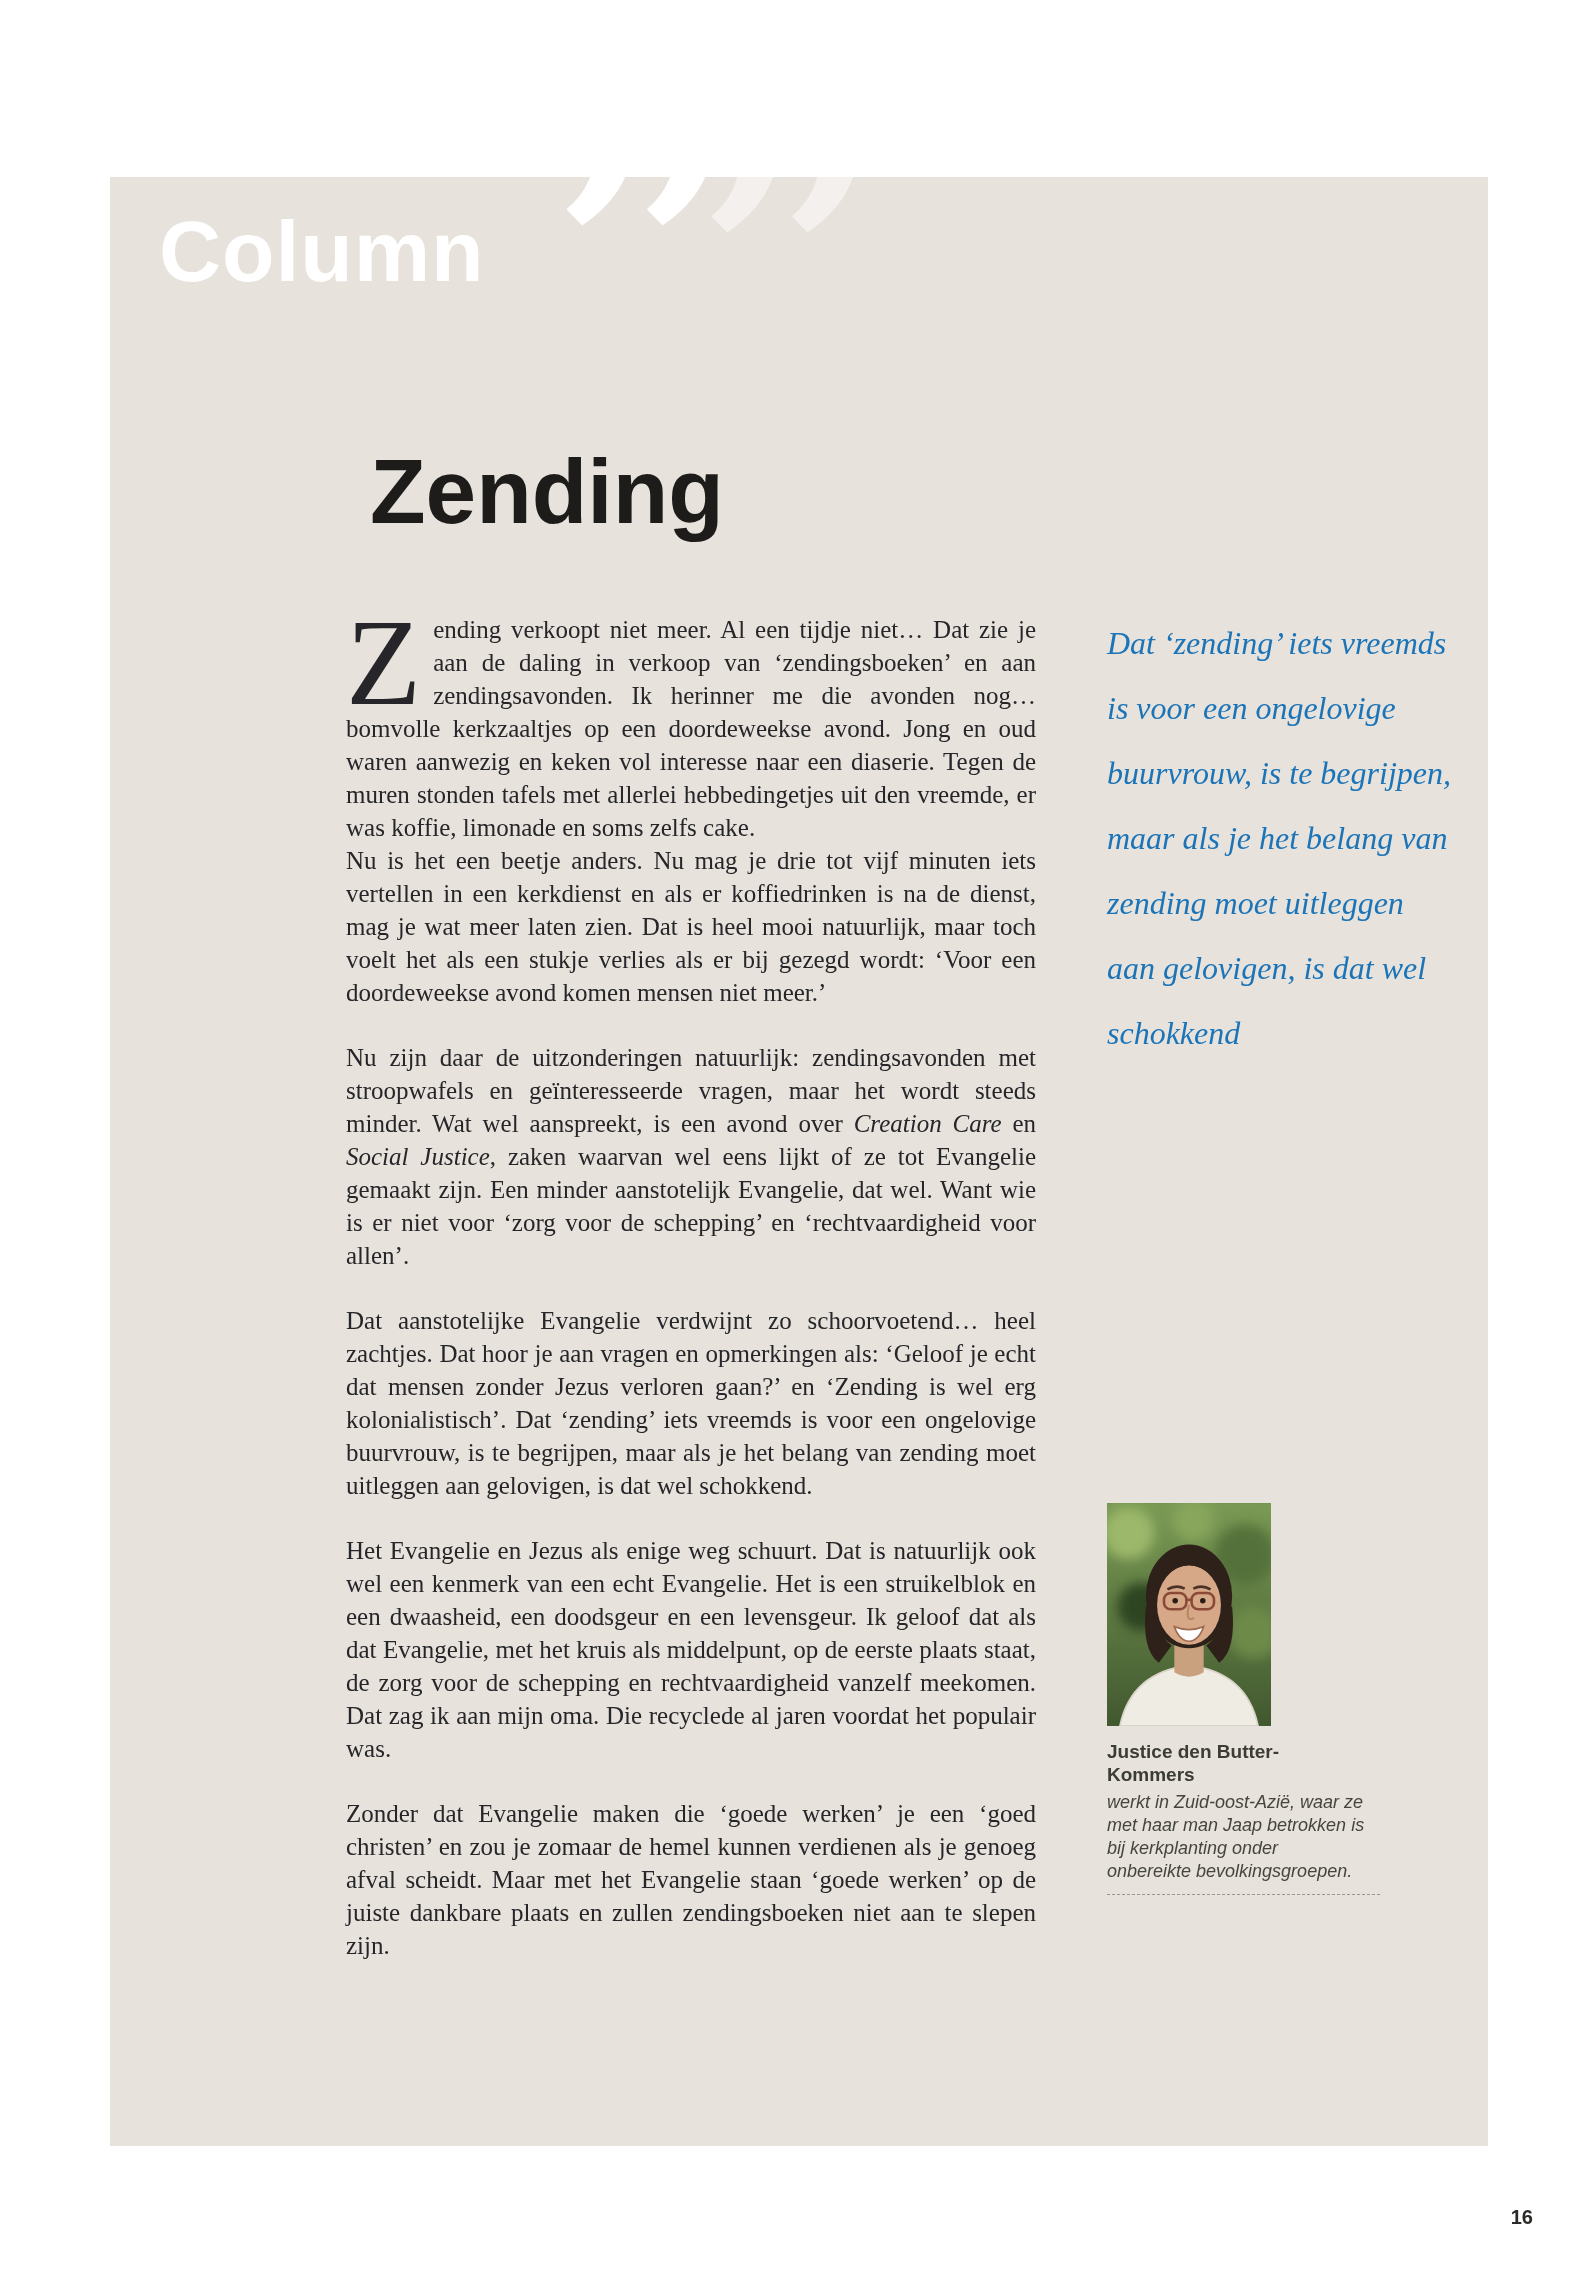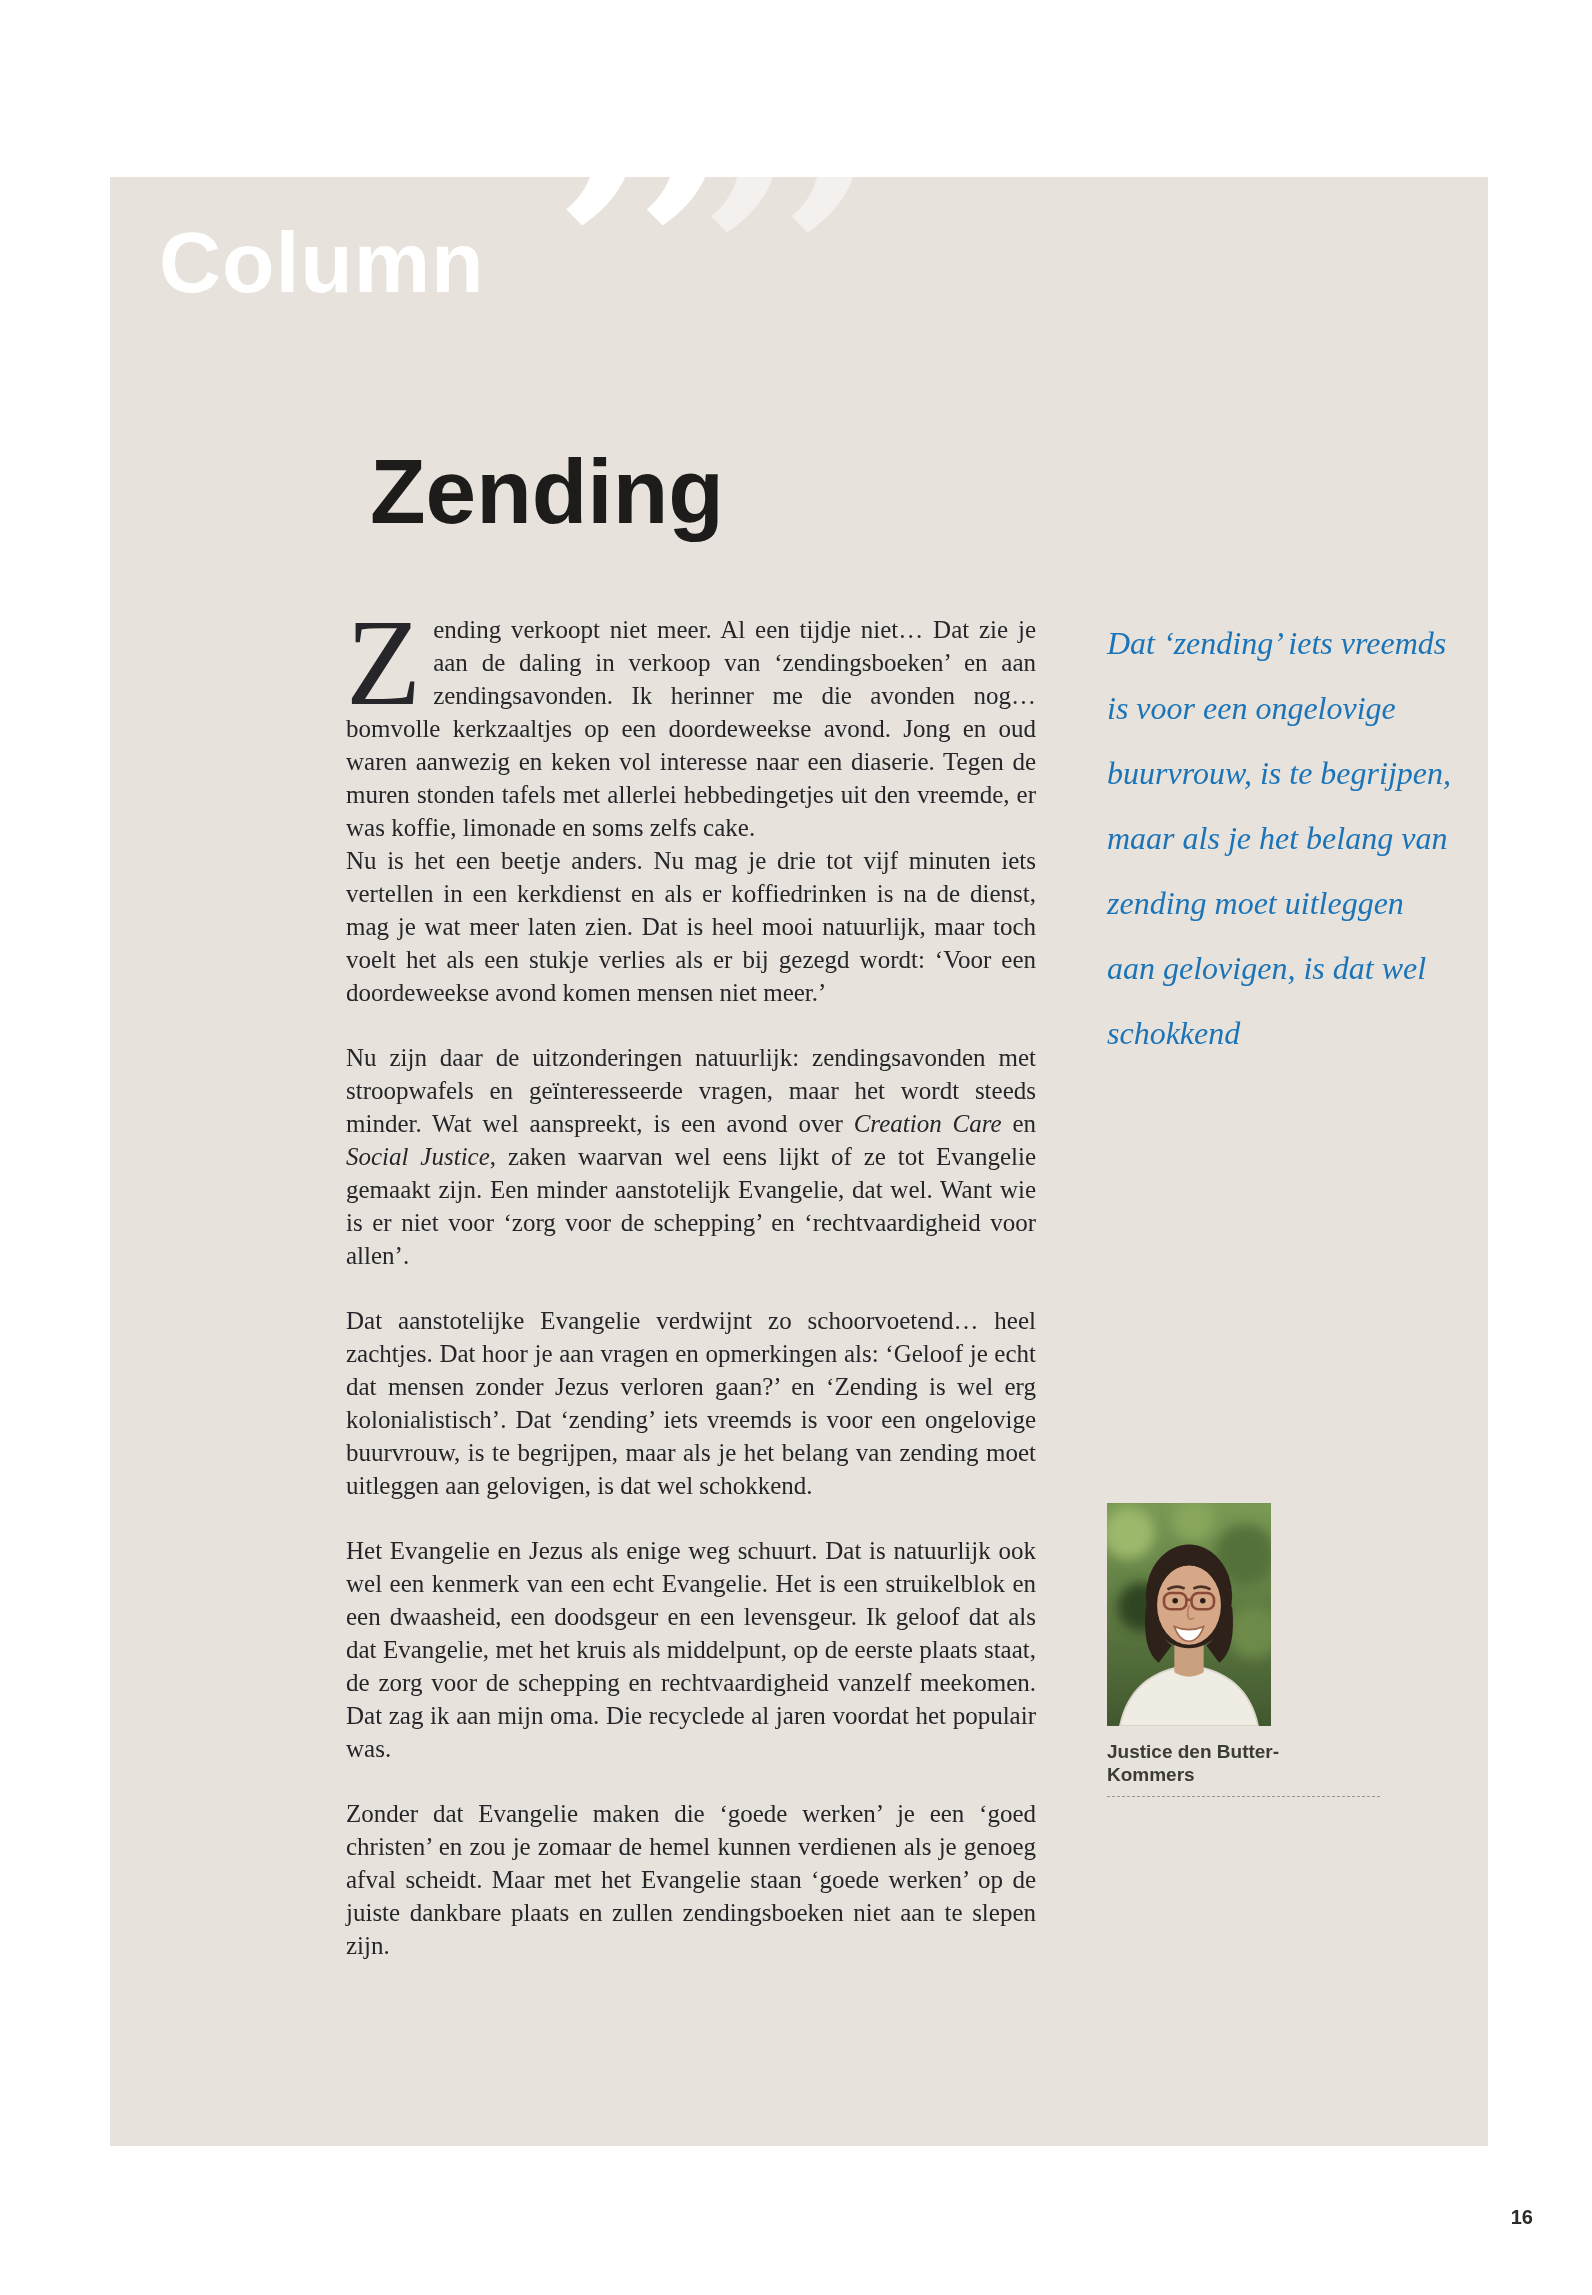--- a/index.html
+++ b/index.html
@@ -20,21 +20,21 @@
     left: 110px;
     top: 177px;
     width: 1378px;
     height: 1969px;
     background: #e7e2db;
     overflow: hidden;
   }
   .column-label {
     position: absolute;
     left: 49px;
-    top: 42px;
+    top: 31px;
     font-family: "Liberation Sans", sans-serif;
     font-weight: bold;
     font-size: 86px;
     line-height: 86px;
     color: #ffffff;
     letter-spacing: 0.9px;
     z-index: 3;
   }
   .quote-decoration {
     position: absolute;
@@ -230,20 +230,21 @@
           <rect x="66" y="104" width="26" height="19" rx="8" fill="none" stroke="#8a4a38" stroke-width="3"></rect>
           <rect x="98" y="104" width="26" height="19" rx="8" fill="none" stroke="#8a4a38" stroke-width="3"></rect>
           <path d="M92 112 h6" stroke="#8a4a38" stroke-width="3"></path>
           <circle cx="79" cy="113" r="3.2" fill="#2a1c14"></circle>
           <circle cx="111" cy="113" r="3.2" fill="#2a1c14"></circle>
           <path d="M95 118 q-3 12 0 16 q3 1 6 -1" stroke="#b98865" stroke-width="2.5" fill="none"></path>
           <path d="M78 143 Q95 150 112 143 Q106 160 95 160 Q84 160 78 143 Z" fill="#ffffff" stroke="#a06b50" stroke-width="2"></path>
         </svg>
       </div>
       <div class="author-name">Justice den Butter-Kommers</div>
+      <div class="author-bio">werkt in Zuid-oost-Azië, waar ze met haar man Jaap betrokken is bij kerkplanting onder onbereikte bevolkingsgroepen.</div>
       <div class="dashed-rule"></div>
     </div>
 
   </div>
 
 
   <div class="page-number">16</div>
 
 </div>
 

